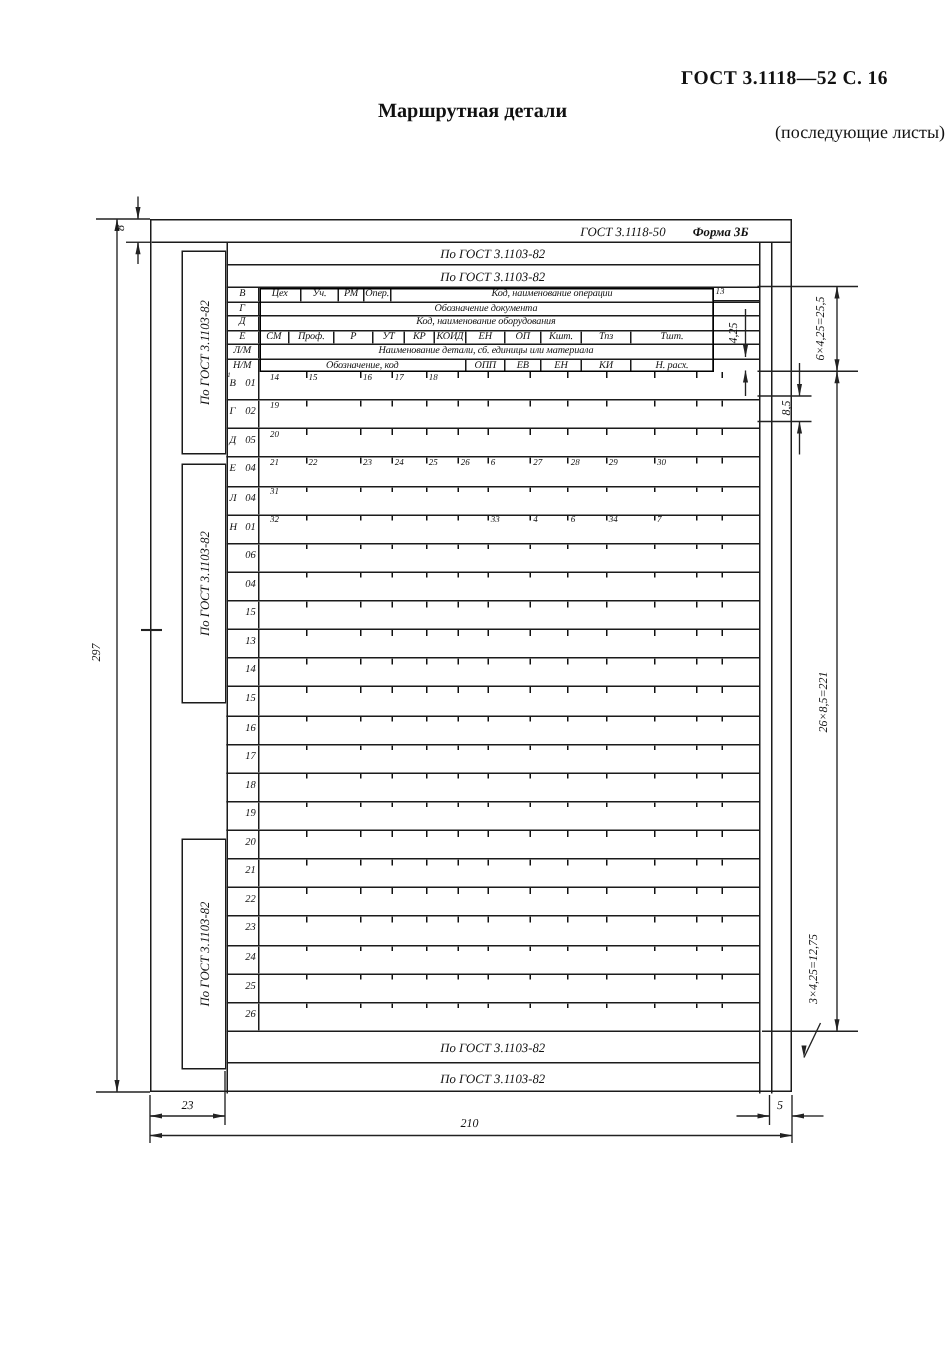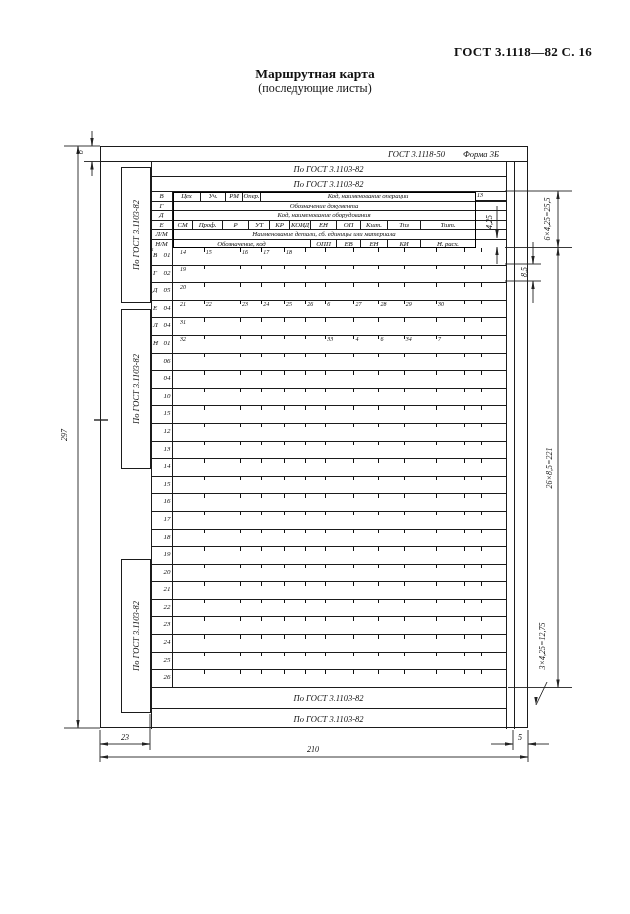--- a/index.html
+++ b/index.html
@@ -1,27 +1,27 @@
 <!DOCTYPE html>
 <html><head>
 <meta charset="utf-8">
 <style>
   html,body{margin:0;padding:0;background:#e8e8e8;}
   .page{position:relative;width:630px;height:914px;background:#ffffff;margin:0 auto;
         font-family:"Liberation Serif",serif;color:#111;overflow:hidden;}
   .hdr-right{position:absolute;top:44px;right:38px;font-weight:bold;font-size:13px;letter-spacing:.3px;}
   .doc-title{position:absolute;top:66px;left:0;width:100%;text-align:center;font-weight:bold;font-size:13.5px;}
-  .doc-subtitle{position:absolute;top:81px;left:0;width:100%;text-align:center;font-size:12px;}
+  .doc-subtitle{position:absolute;top:81px;left:0;width:100%;text-align:right;font-size:12px;}
   .page-num{position:absolute;top:847px;left:0;width:100%;text-align:center;font-size:11.5px;}
 
   .form{position:absolute;left:100px;top:146px;width:428px;height:582px;
         border:1.3px solid #1b1b1b;box-sizing:border-box;font-style:italic;}
   .band{position:absolute;left:0;top:0;width:100%;height:15px;border-bottom:1px solid #1b1b1b;
         box-sizing:border-box;text-align:right;font-size:8.5px;line-height:14px;padding-right:28px;}
-  .band b{font-weight:normal;margin-left:16px;}
+  .band b{font-weight:bold;margin-left:16px;}
   .vl{position:absolute;width:1px;background:#1b1b1b;}
   .porow{position:absolute;left:50px;width:355px;box-sizing:border-box;border-bottom:1px solid #1b1b1b;
          text-align:center;font-size:8.5px;}
   #head{position:absolute;left:50px;top:45px;width:355px;height:56px;display:flex;flex-direction:column;}
   .hrow{flex:1;display:flex;border-bottom:1px solid #1b1b1b;box-sizing:border-box;align-items:stretch;}
   .hrow:last-child{border-bottom:none;}
   .hlabel{width:22px;border-right:1px solid #1b1b1b;box-sizing:border-box;text-align:center;
           font-size:6.8px;line-height:8.5px;flex:none;}
   .hcell{border-right:1px solid #1b1b1b;box-sizing:border-box;text-align:center;font-size:6.8px;
          line-height:8.5px;white-space:nowrap;overflow:hidden;flex:none;letter-spacing:-.1px;}
@@ -44,22 +44,22 @@
   .sidebox span{writing-mode:vertical-rl;transform:rotate(180deg);font-size:8.5px;white-space:nowrap;}
   .dimc{position:absolute;width:0;height:0;font-style:italic;}
   .dimc>span{position:absolute;white-space:nowrap;font-size:8px;transform:translate(-50%,-50%) rotate(-90deg);}
   .dimc.h>span{transform:translate(-50%,-50%);}
   #dims{position:absolute;left:0;top:0;pointer-events:none;}
 </style>
 </head>
 <body>
 
 <div class="page">
-  <div class="hdr-right">ГОСТ 3.1118—82 С. 16</div>
-  <div class="doc-title">Маршрутная карта</div>
+  <div class="hdr-right">ГОСТ 3.1118—52 С. 16</div>
+  <div class="doc-title">Маршрутная детали</div>
   <div class="doc-subtitle">(последующие листы)</div>
 
   <div class="form">
     <div class="band">
       <span>ГОСТ 3.1118-50</span>
       <b>Форма 3Б</b>
     </div>
 
     <div class="vl" style="left:50px;top:15px;height:567px"></div>
     <div class="vl" style="left:405px;top:15px;height:567px"></div>
@@ -301,59 +301,21 @@
             <span class="tick" style="left: 54.2%;"></span>
             <span class="tick" style="left: 61.7%;"></span>
             <span class="tick" style="left: 69.3%;"></span>
             <span class="tick" style="left: 79%;"></span>
             <span class="tick" style="left: 87.5%;"></span>
             <span class="tick" style="left: 92.5%;"></span>
           </div>
         </div>
         <div class="lrow">
           <div class="llabel">
-            <span class="nm">10</span>
-          </div>
-          <div class="lcontent">
-            <span class="tick" style="left: 9.2%;"></span>
-            <span class="tick" style="left: 20.1%;"></span>
-            <span class="tick" style="left: 26.5%;"></span>
-            <span class="tick" style="left: 33.3%;"></span>
-            <span class="tick" style="left: 39.7%;"></span>
-            <span class="tick" style="left: 45.7%;"></span>
-            <span class="tick" style="left: 54.2%;"></span>
-            <span class="tick" style="left: 61.7%;"></span>
-            <span class="tick" style="left: 69.3%;"></span>
-            <span class="tick" style="left: 79%;"></span>
-            <span class="tick" style="left: 87.5%;"></span>
-            <span class="tick" style="left: 92.5%;"></span>
-          </div>
-        </div>
-        <div class="lrow">
-          <div class="llabel">
             <span class="nm">15</span>
-          </div>
-          <div class="lcontent">
-            <span class="tick" style="left: 9.2%;"></span>
-            <span class="tick" style="left: 20.1%;"></span>
-            <span class="tick" style="left: 26.5%;"></span>
-            <span class="tick" style="left: 33.3%;"></span>
-            <span class="tick" style="left: 39.7%;"></span>
-            <span class="tick" style="left: 45.7%;"></span>
-            <span class="tick" style="left: 54.2%;"></span>
-            <span class="tick" style="left: 61.7%;"></span>
-            <span class="tick" style="left: 69.3%;"></span>
-            <span class="tick" style="left: 79%;"></span>
-            <span class="tick" style="left: 87.5%;"></span>
-            <span class="tick" style="left: 92.5%;"></span>
-          </div>
-        </div>
-        <div class="lrow">
-          <div class="llabel">
-            <span class="nm">12</span>
           </div>
           <div class="lcontent">
             <span class="tick" style="left: 9.2%;"></span>
             <span class="tick" style="left: 20.1%;"></span>
             <span class="tick" style="left: 26.5%;"></span>
             <span class="tick" style="left: 33.3%;"></span>
             <span class="tick" style="left: 39.7%;"></span>
             <span class="tick" style="left: 45.7%;"></span>
             <span class="tick" style="left: 54.2%;"></span>
             <span class="tick" style="left: 61.7%;"></span>

